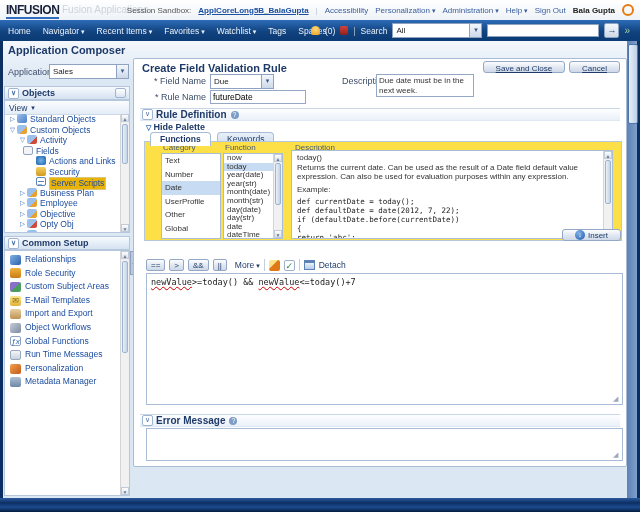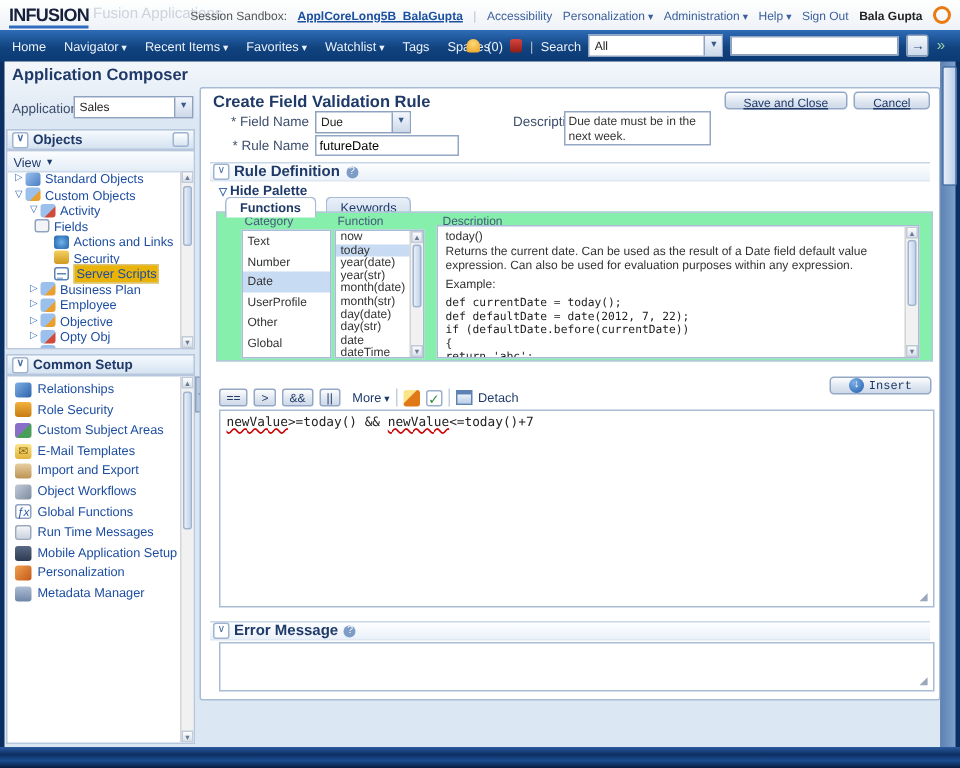--- a/index.html
+++ b/index.html
@@ -34,21 +34,21 @@
   .advico{font-size:10px;color:#9fd0a8;cursor:pointer;}
   
   .content{left:3px;top:41px;width:624px;height:457px;background:linear-gradient(#f3f7fb,#dce7f4 40px);}
   .pagetitle{left:5px;top:3px;font-size:11px;font-weight:bold;color:#1f3a68;}
   
   .flabel{font-size:9px;color:#3c4e6b;}
   .panelhdr{background:linear-gradient(#f6fafd,#d5e2f1);border:1px solid #b6c6dc;font-size:9px;font-weight:bold;color:#1f3a68;display:flex;align-items:center;padding:0 3px;box-sizing:border-box;}
   .panelhdr .disc{font-size:7px;color:#4a6fa5;margin-right:3px;border:1px solid #9fb4d0;background:#fff;width:9px;height:9px;line-height:8px;text-align:center;border-radius:2px;}
   .whitepanel{background:#fff;border:1px solid #b6c6dc;box-sizing:border-box;overflow:hidden;}
   .viewbar{height:13px;background:linear-gradient(#fbfdff,#e3ecf6);border-bottom:1px solid #ccd9e8;font-size:8.5px;color:#1f3a68;padding-left:4px;display:flex;align-items:center;gap:2px;}
-  .trow{height:10.5px;line-height:10.5px;font-size:8.5px;color:#1c4da0;white-space:nowrap;display:flex;align-items:center;cursor:pointer;}
+  .trow{height:10.5px;line-height:10.5px;font-size:8.5px;color:#1c4da0;white-space:nowrap;display:flex;align-items:flex-start;cursor:pointer;}
   .trow .exp{width:9px;font-size:6.5px;color:#3a6db5;display:inline-block;text-align:center;flex:none;}
   .trow .tic{width:10px;height:9px;margin-right:3px;flex:none;border-radius:2px;}
   .trow .tl{overflow:hidden;}
   .trow.sel .tl{background:#eab308;border:1px solid #dbc577;padding:0 1px;}
   .ic-cube{background:linear-gradient(135deg,#9cc0ec,#4b7fc6);}
   .ic-cubep{background:linear-gradient(135deg,#9cc0ec 60%,#e8a030 62%);}
   .ic-cubea{background:linear-gradient(135deg,#9cc0ec 60%,#d04a3a 62%);}
   .ic-fields{background:#f2f4f8;border:1px solid #8fa3c0;box-sizing:border-box;}
   .ic-links{background:radial-gradient(circle,#6fb3e8,#1f5fa8);border-radius:50%;}
   .ic-key{background:linear-gradient(#f5d060,#cf9a20);border-radius:4px;}
@@ -79,21 +79,21 @@
   .ffield{border:1px solid #94a7c4;font-size:8.5px;height:12px;padding:0 2px;font-family:"Liberation Sans",sans-serif;}
   .dtext{border:1px solid #94a7c4;background:#fff;font-size:8px;color:#333;padding:1px 2px;box-sizing:border-box;overflow:hidden;line-height:9.5px;font-family:"Liberation Sans",sans-serif;resize:none;}
   .sect{background:linear-gradient(#fdfeff,#eaf1f9);border-top:1px solid #c9d6e8;border-bottom:1px solid #dfe8f2;height:13px;display:flex;align-items:center;font-size:10px;font-weight:bold;color:#1f3a68;padding:0 2px;box-sizing:border-box;}
   .sect .disc{font-size:7px;color:#4a6fa5;margin-right:3px;border:1px solid #9fb4d0;background:#fff;width:9px;height:9px;line-height:8px;text-align:center;border-radius:2px;font-weight:normal;}
   .helpq{font-size:7px;color:#fff;background:#7d9cc6;border-radius:50%;width:8px;height:8px;line-height:8px;text-align:center;margin-left:4px;font-weight:normal;}
   .hidepal{font-size:9px;font-weight:bold;color:#1f3a68;cursor:pointer;}
   .hidepal .tri{font-size:7px;color:#3a6db5;margin-right:2px;}
   .tab{display:inline-block;padding:1px 9px;font-size:8.5px;border:1px solid #a9bcd6;border-bottom:none;border-radius:4px 4px 0 0;color:#1f3a68;cursor:pointer;height:11px;line-height:11px;}
   .tab.on{background:#fff;font-weight:bold;position:relative;z-index:2;}
   .tab.off{background:linear-gradient(#e9f0f8,#cfdded);margin-left:2px;}
-  .palette{background:#86efac;border:1px solid #b6c6dc;box-sizing:border-box;}
+  .palette{background:#fde047;border:1px solid #b6c6dc;box-sizing:border-box;}
   .colhdr{font-size:8px;color:#44597a;}
   .listbox{background:#fff;border:1px solid #a9bcd6;box-sizing:border-box;overflow:hidden;}
   .li{font-size:8px;color:#333;padding:0 3px;white-space:nowrap;cursor:pointer;}
   .cat .li{height:13.5px;line-height:13.5px;}
   .fun .li{height:8.6px;line-height:8.6px;}
   .li.sel{background:#c7dbf3;}
   .docpanel{background:#fff;border:1px solid #a9bcd6;box-sizing:border-box;overflow:hidden;}
   .doc{padding:2px 5px;font-size:8px;color:#333;line-height:9.5px;}
   .doc .dt{margin-bottom:3px;}
   .code{font-family:"DejaVu Sans Mono",monospace;font-size:7.5px;line-height:9px;color:#222;white-space:pre;}
@@ -279,24 +279,20 @@
           </div>
         <div class="crow">
             <span class="cic ic-fx">ƒx</span>
             <span>Global Functions</span>
           </div>
         <div class="crow">
             <span class="cic ic-rtm"></span>
             <span>Run Time Messages</span>
           </div>
         <div class="crow">
-            <span class="cic ic-mob"></span>
-            <span>Mobile Application Setup</span>
-          </div>
-        <div class="crow">
             <span class="cic ic-pers"></span>
             <span>Personalization</span>
           </div>
         <div class="crow">
             <span class="cic ic-meta"></span>
             <span>Metadata Manager</span>
           </div>
       </div>
       <div class="vscrollbar" style="position:absolute;right:0;top:0;bottom:0;width:8px;">
         <span class="sarr">▲</span>
@@ -383,21 +379,21 @@
 
           </div>
           <div class="vscrollbar" style="position:absolute;right:0;top:0;bottom:0;width:8px;">
             <span class="sarr">▲</span>
             <span class="sthumb" style="top:9px;height:42px;"></span>
             <span class="sarr" style="position:absolute;bottom:0;">▼</span>
           </div>
         </div>
       </div>
 
-      <button class="btn insbtn" style="top:192px;right:5px;font-family:Liberation Mono, monospace;">
+      <button class="btn insbtn" style="top:170px;right:5px;">
         <span class="insico">↓</span>
         <span>Insert</span>
       </button>
 
       <div class="abs tbar" style="left:12px;top:200px;">
         <button class="opbtn">==</button>
         <button class="opbtn">&gt;</button>
         <button class="opbtn">&amp;&amp;</button>
         <button class="opbtn">||</button>
         <span class="detachlbl" style="margin-left:4px;"><span>More</span><span class="narr">▾</span></span>

